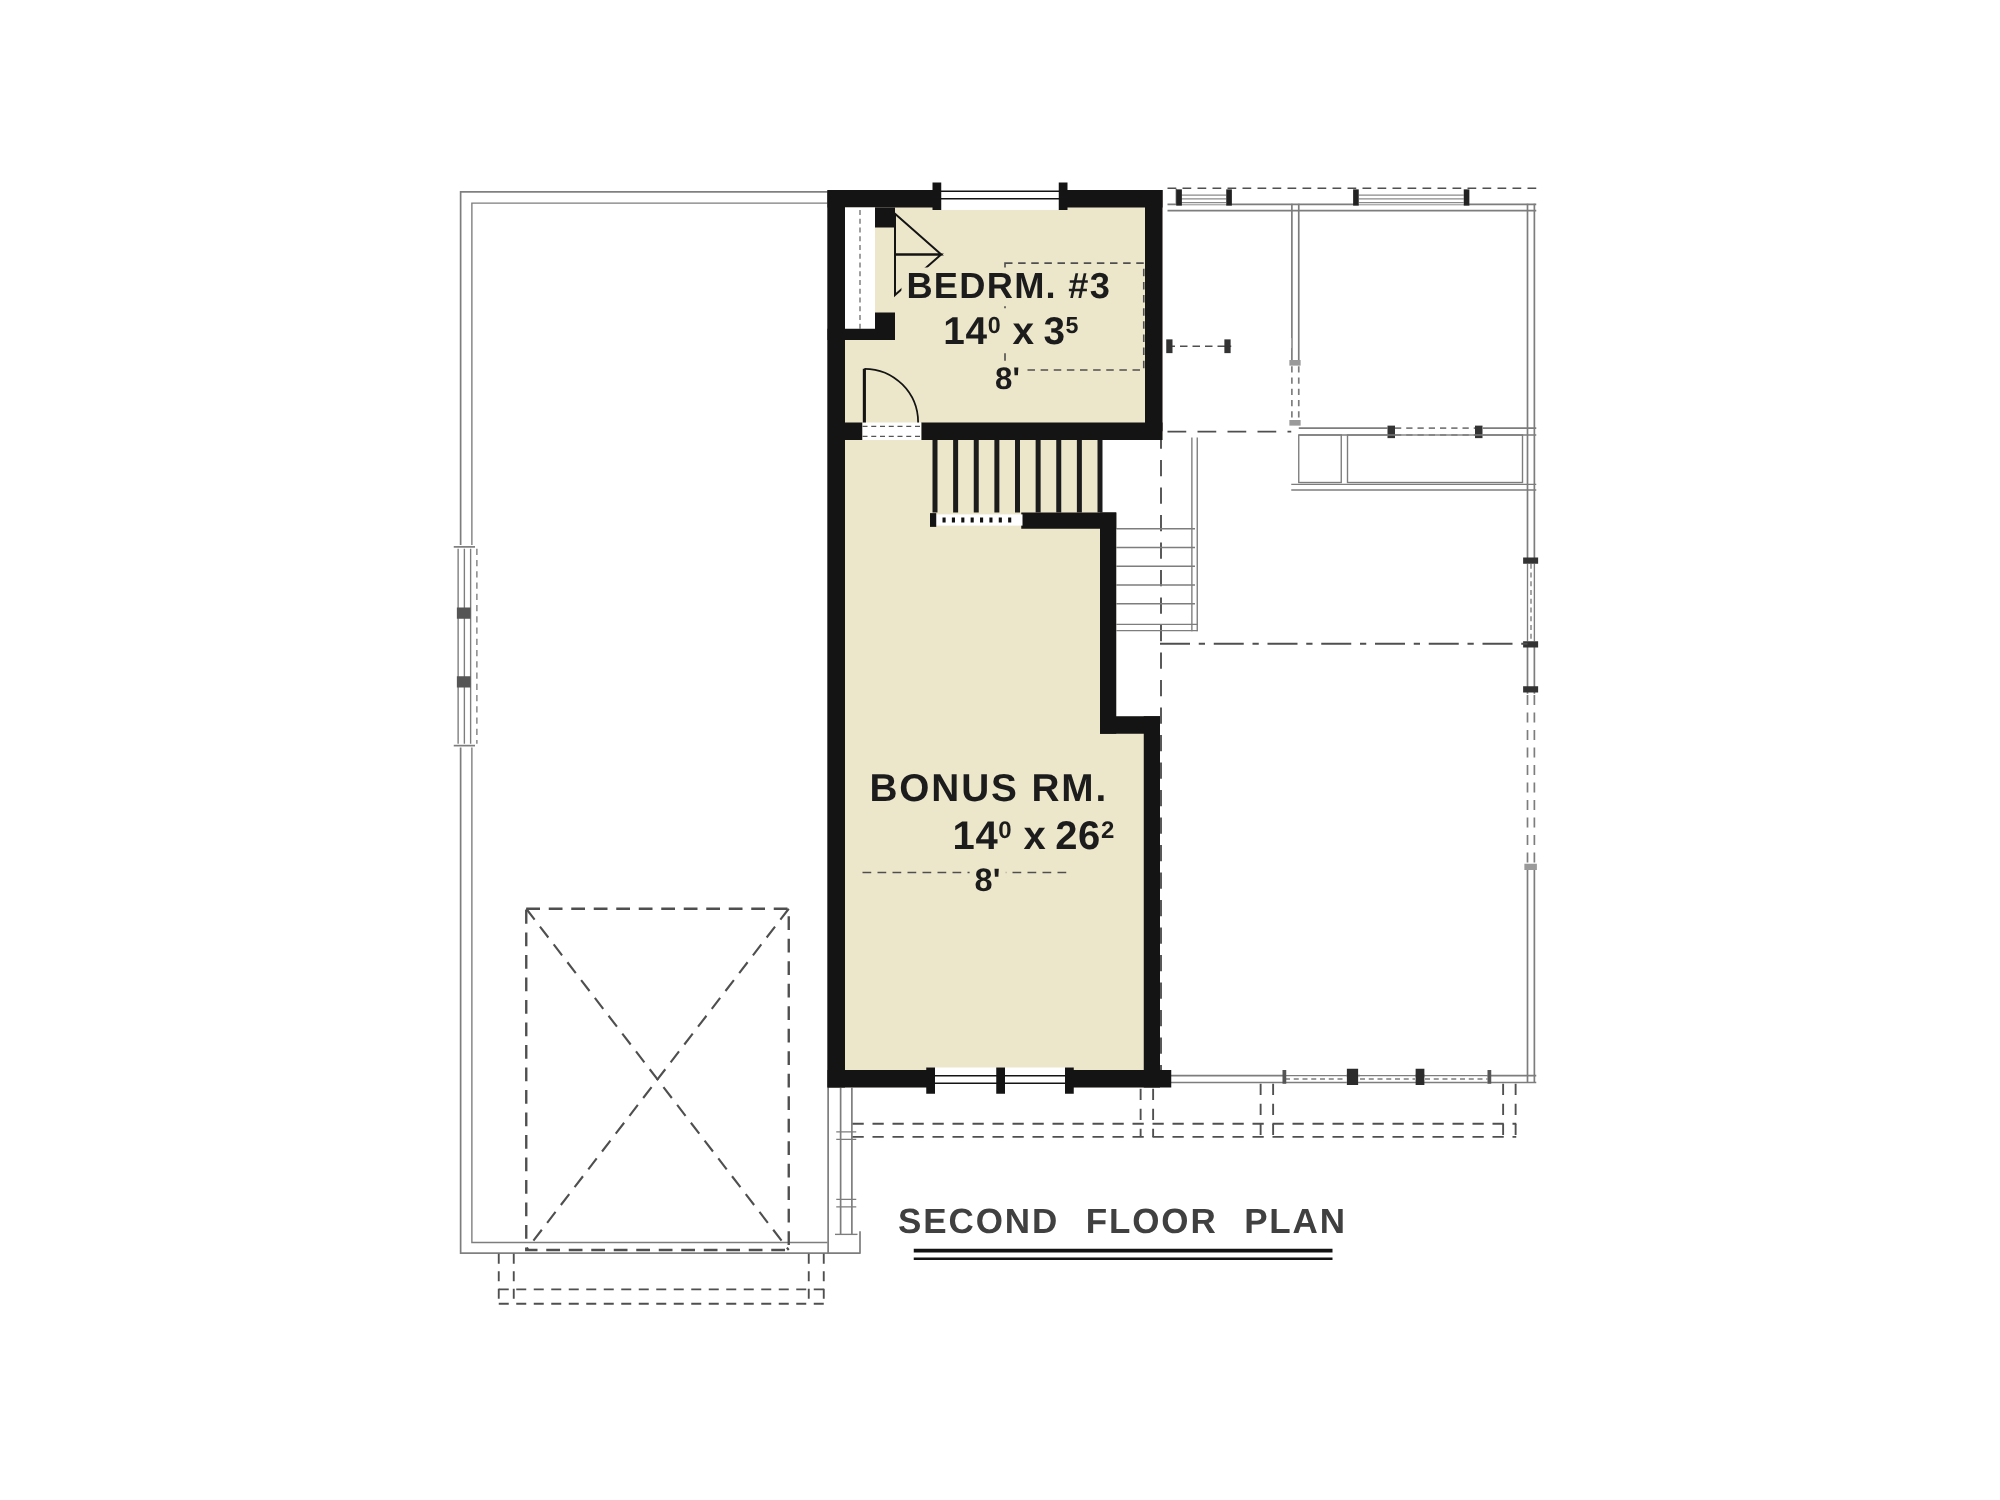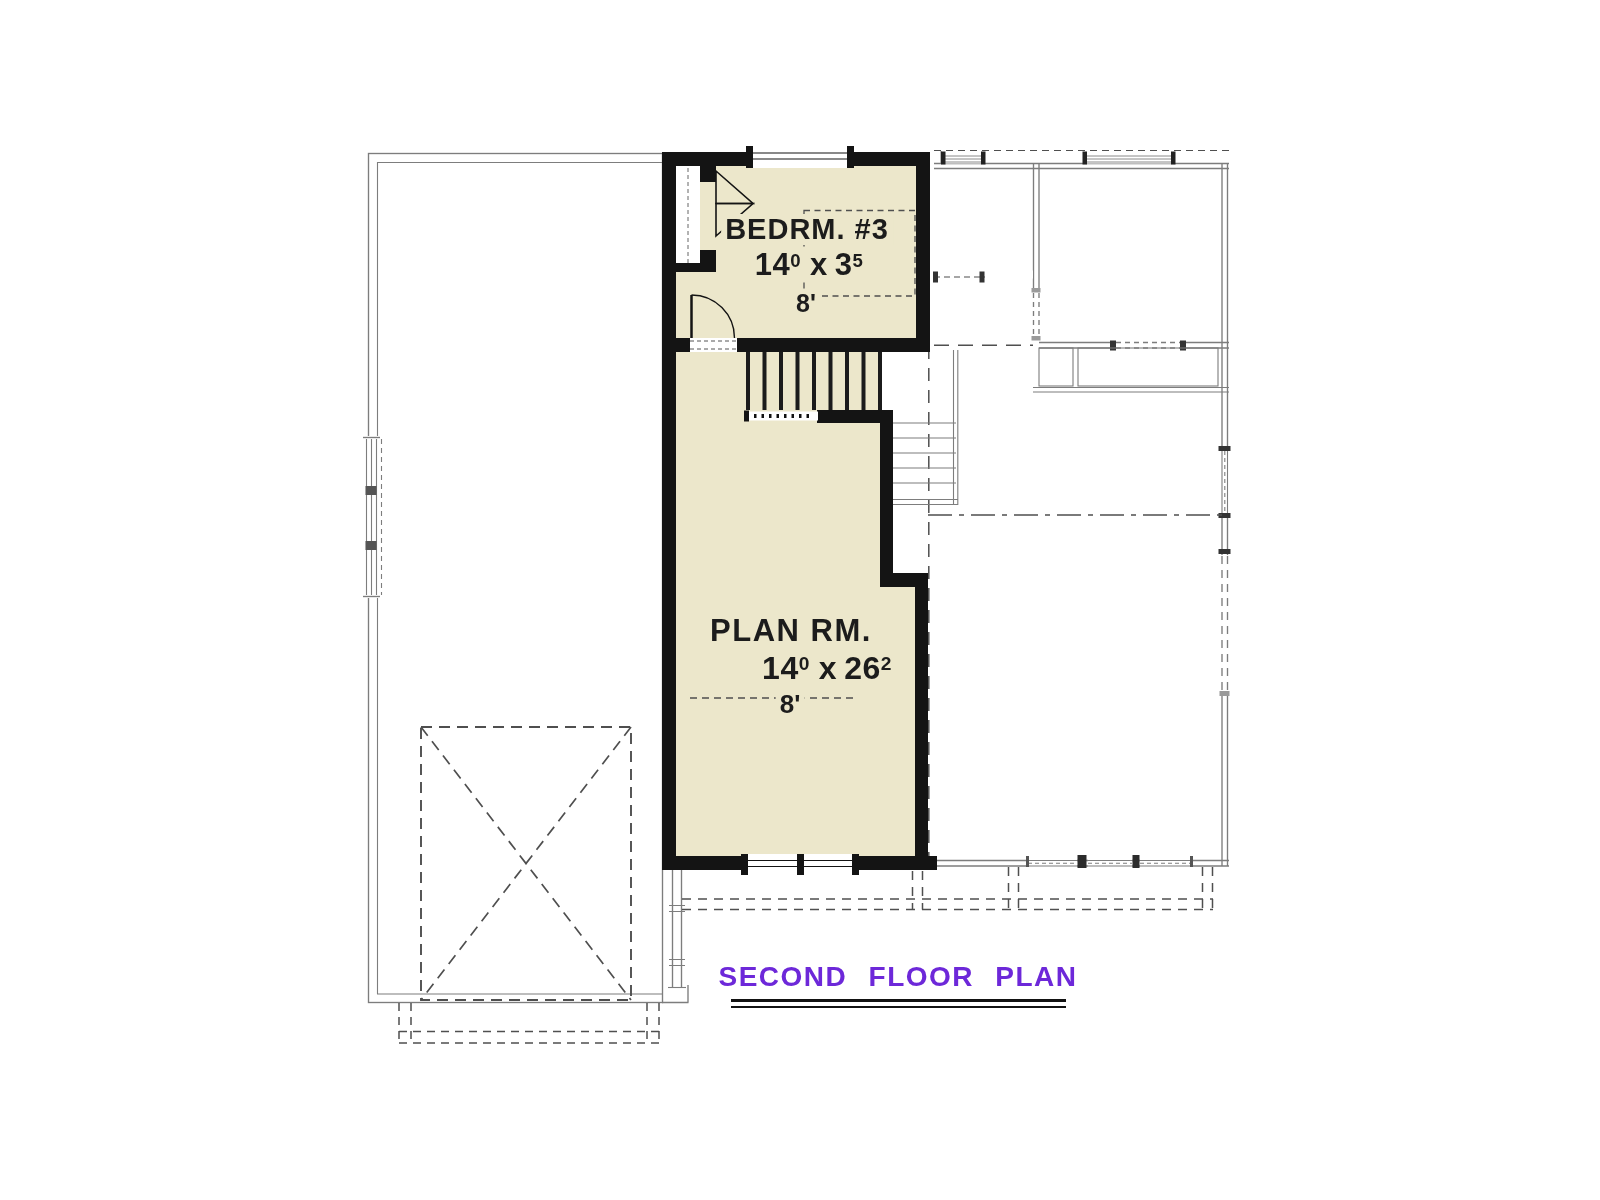--- a/index.html
+++ b/index.html
@@ -33,21 +33,21 @@
   .room-name-bed{font-size:29px;letter-spacing:1px;}
   .room-dims-bed{font-size:31px;letter-spacing:0.5px;}
   .room-ht-bed{font-size:25px;}
   .room-name-bonus{font-size:31px;letter-spacing:1.5px;}
   .room-dims-bonus{font-size:32px;letter-spacing:0.5px;}
   .room-ht-bonus{font-size:26px;}
   .rlabel sup{font-size:0.60em;vertical-align:0.45em;}
   .rlabel .x{margin:0 7px 0 9px;}
   .plan-title{
     position:absolute;transform:translateX(-50%);
-    color:#6d28d9;font-weight:700;font-size:28px;
+    color:#404040;font-weight:700;font-size:28px;
     letter-spacing:1.5px;word-spacing:12px;white-space:nowrap;line-height:1;text-align:right;
   }
   .title-underline{
     position:absolute;height:4px;
     border-top:3.5px solid #121212;border-bottom:2.5px solid #121212;
   }
 </style>
 </head>
 <body>
 
@@ -271,20 +271,20 @@
 
       <rect x="804" y="210.5" width="111" height="85.5" class="dsh" stroke-width="1.3" stroke-dasharray="6 4.5"></rect>
       <line x1="690" y1="698" x2="856" y2="698" class="dsh" stroke-width="1.3" stroke-dasharray="7 5"></line>
     </g>
   </svg>
 
   <div class="rlabel room-name-bed" style="left:807px;top:214px;">BEDRM. #3</div>
   <div class="rlabel room-dims-bed" style="left:809px;top:248px;"><span>14</span><sup>0</sup><span class="x">x</span><span>3</span><sup>5</sup></div>
   <div class="rlabel room-ht-bed" style="left:806px;top:290px;">8'</div>
 
-  <div class="rlabel room-name-bonus" style="left:791px;top:614px;">PLAN RM.</div>
+  <div class="rlabel room-name-bonus" style="left:791px;top:614px;">BONUS RM.</div>
   <div class="rlabel room-dims-bonus" style="left:791px;top:651px;margin-left:36px;"><span>14</span><sup>0</sup><span class="x">x</span><span>26</span><sup>2</sup></div>
   <div class="rlabel room-ht-bonus" style="left:790px;top:690px;">8'</div>
 
   <div class="plan-title" style="left:898px;top:963px;">SECOND FLOOR PLAN</div>
   <div class="title-underline" style="left:731px;top:999px;width:335px;"></div>
 
 </div>
 
 </body></html>

